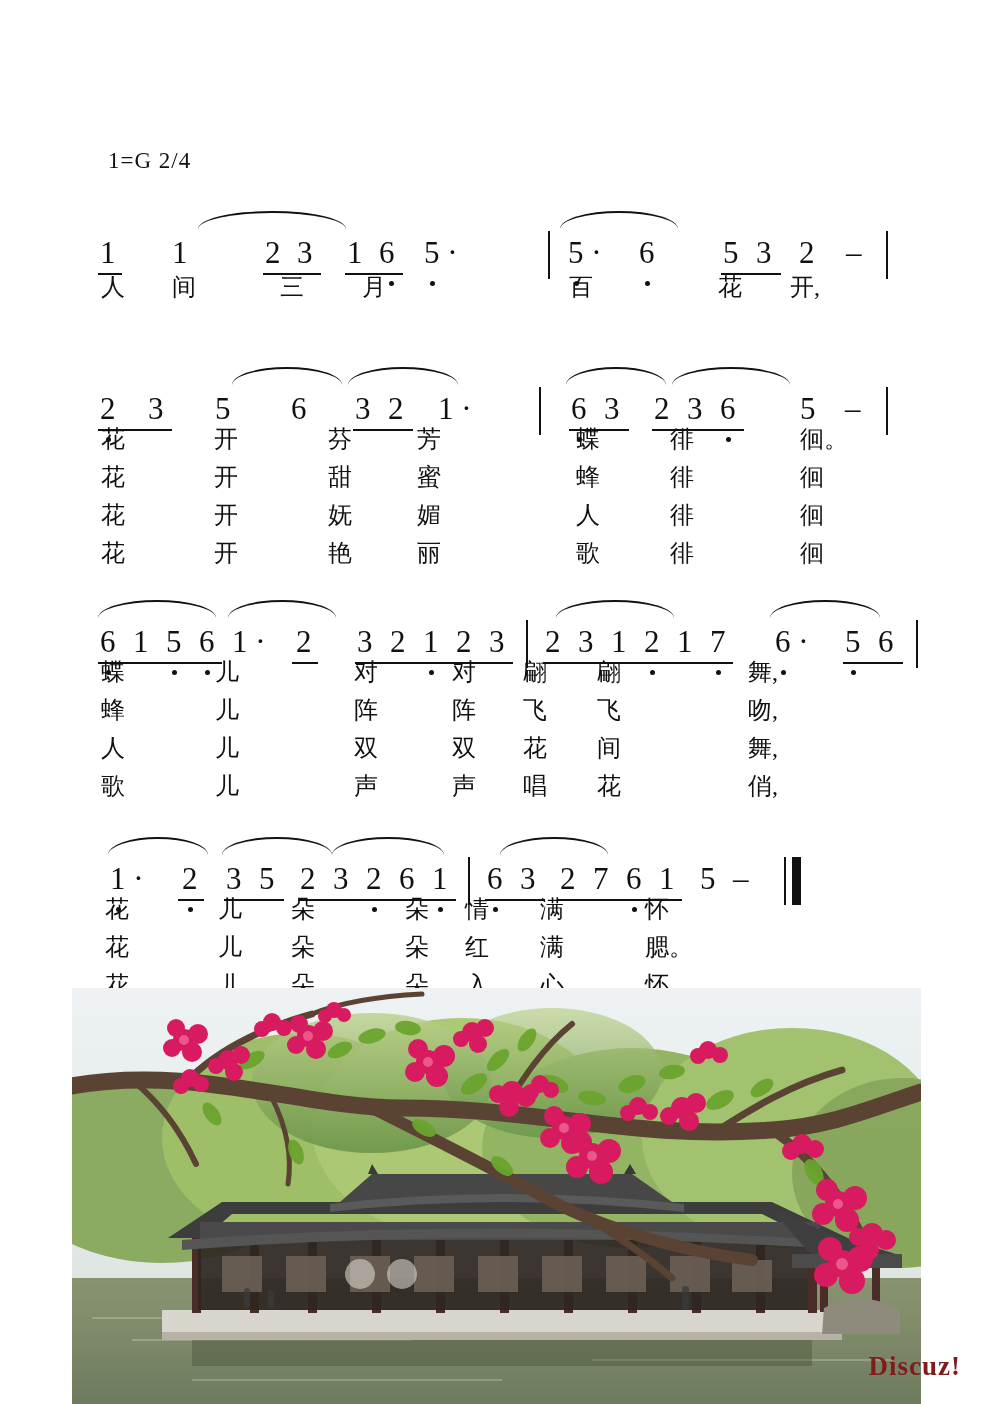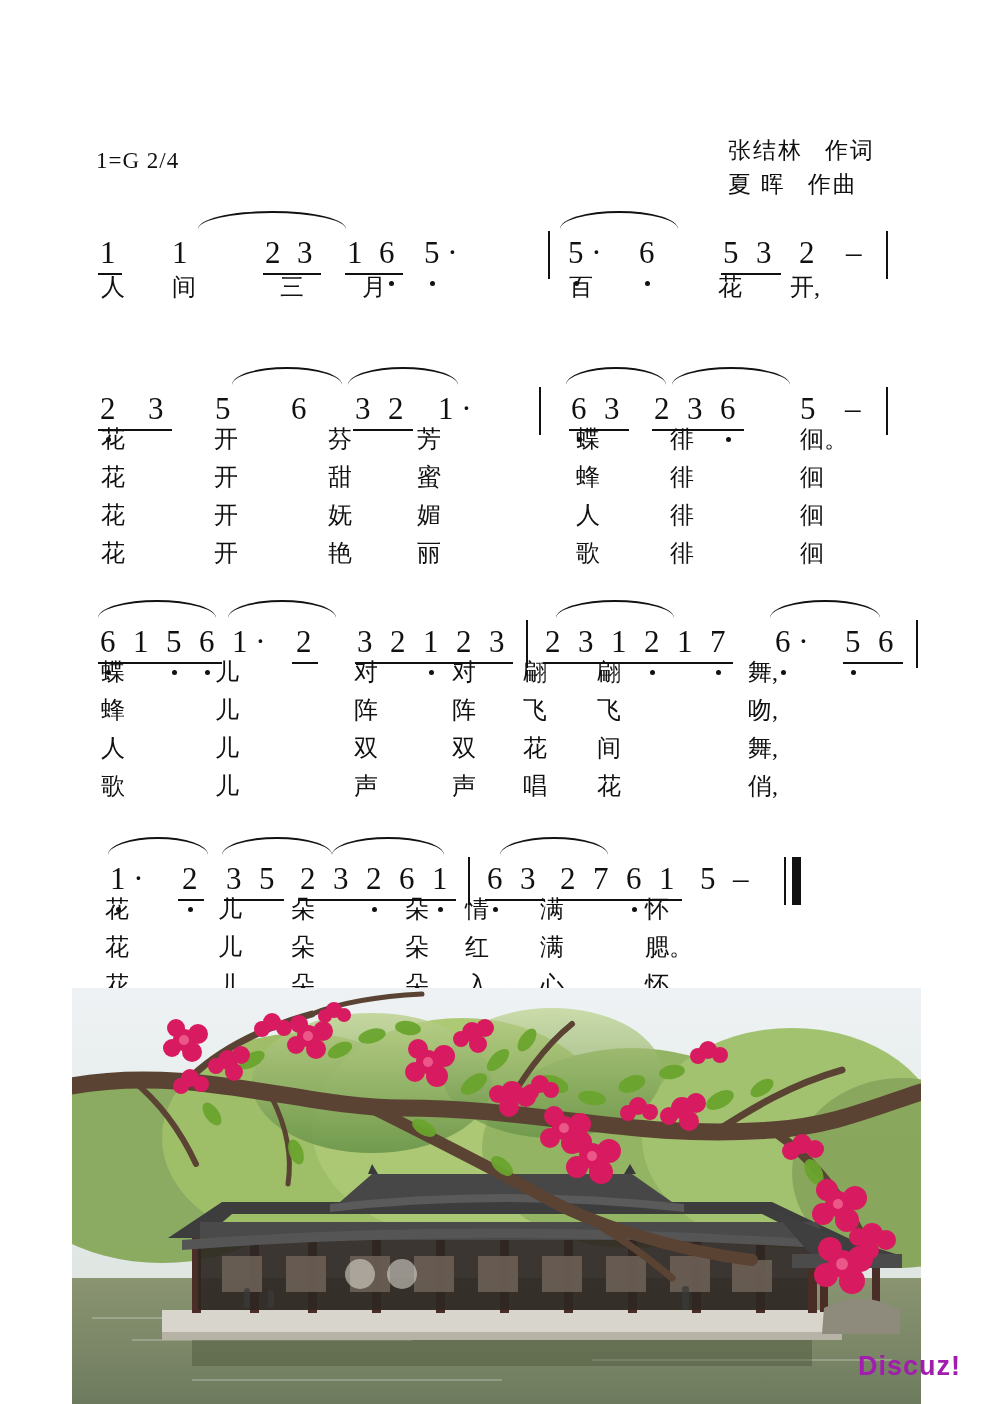--- a/index.html
+++ b/index.html
@@ -33,21 +33,21 @@
     text-align: left;
     font-size: 23px;
     line-height: 34px;
     color: #111;
   }
   .credits .row span.name { letter-spacing: 2px; }
   .credits .row span.role { margin-left: 22px; letter-spacing: 2px; }
   .keysig {
     position: absolute;
     top: 148px;
-    left: 96px;
+    left: 108px;
     font-size: 23px;
     letter-spacing: 1px;
     color: #111;
   }
 
   .score {
     position: absolute;
     top: 205px;
     left: 0;
     width: 993px;
@@ -120,42 +120,34 @@
     top: 988px;
     width: 849px;
     height: 416px;
     overflow: hidden;
   }
   .watermark {
     position: absolute;
     right: 32px;
     bottom: 22px;
     font-size: 27px;
-    color: #a21caf;
-    font-family: Liberation Sans, sans-serif;
+    color: #7f1d1d;
+    font-family: Liberation Serif, serif;
     font-weight: bold;
     letter-spacing: 1px;
   }
 </style>
 </head>
 <body>
 
 <div class="page">
 
 
   <div class="keysig">1=G  2/4</div>
 
-  <div class="credits">
-    <div class="row">
-      <span class="name">张结林</span><span class="role">作词</span>
-    </div>
-    <div class="row">
-      <span class="name">夏 晖</span><span class="role">作曲</span>
-    </div>
-  </div>
 
   <div class="score">
 
     <div class="system" style="height:138px;">
       <div class="notes-row">
         <div class="slur" style="left:198px; top:6px; width:148px;"></div>
         <div class="slur" style="left:560px; top:6px; width:118px;"></div>
 
         <span class="note" style="left:100px; top:32px;">1</span>
         <div class="ul1" style="left:98px; top:68px; width:24px;"></div>

